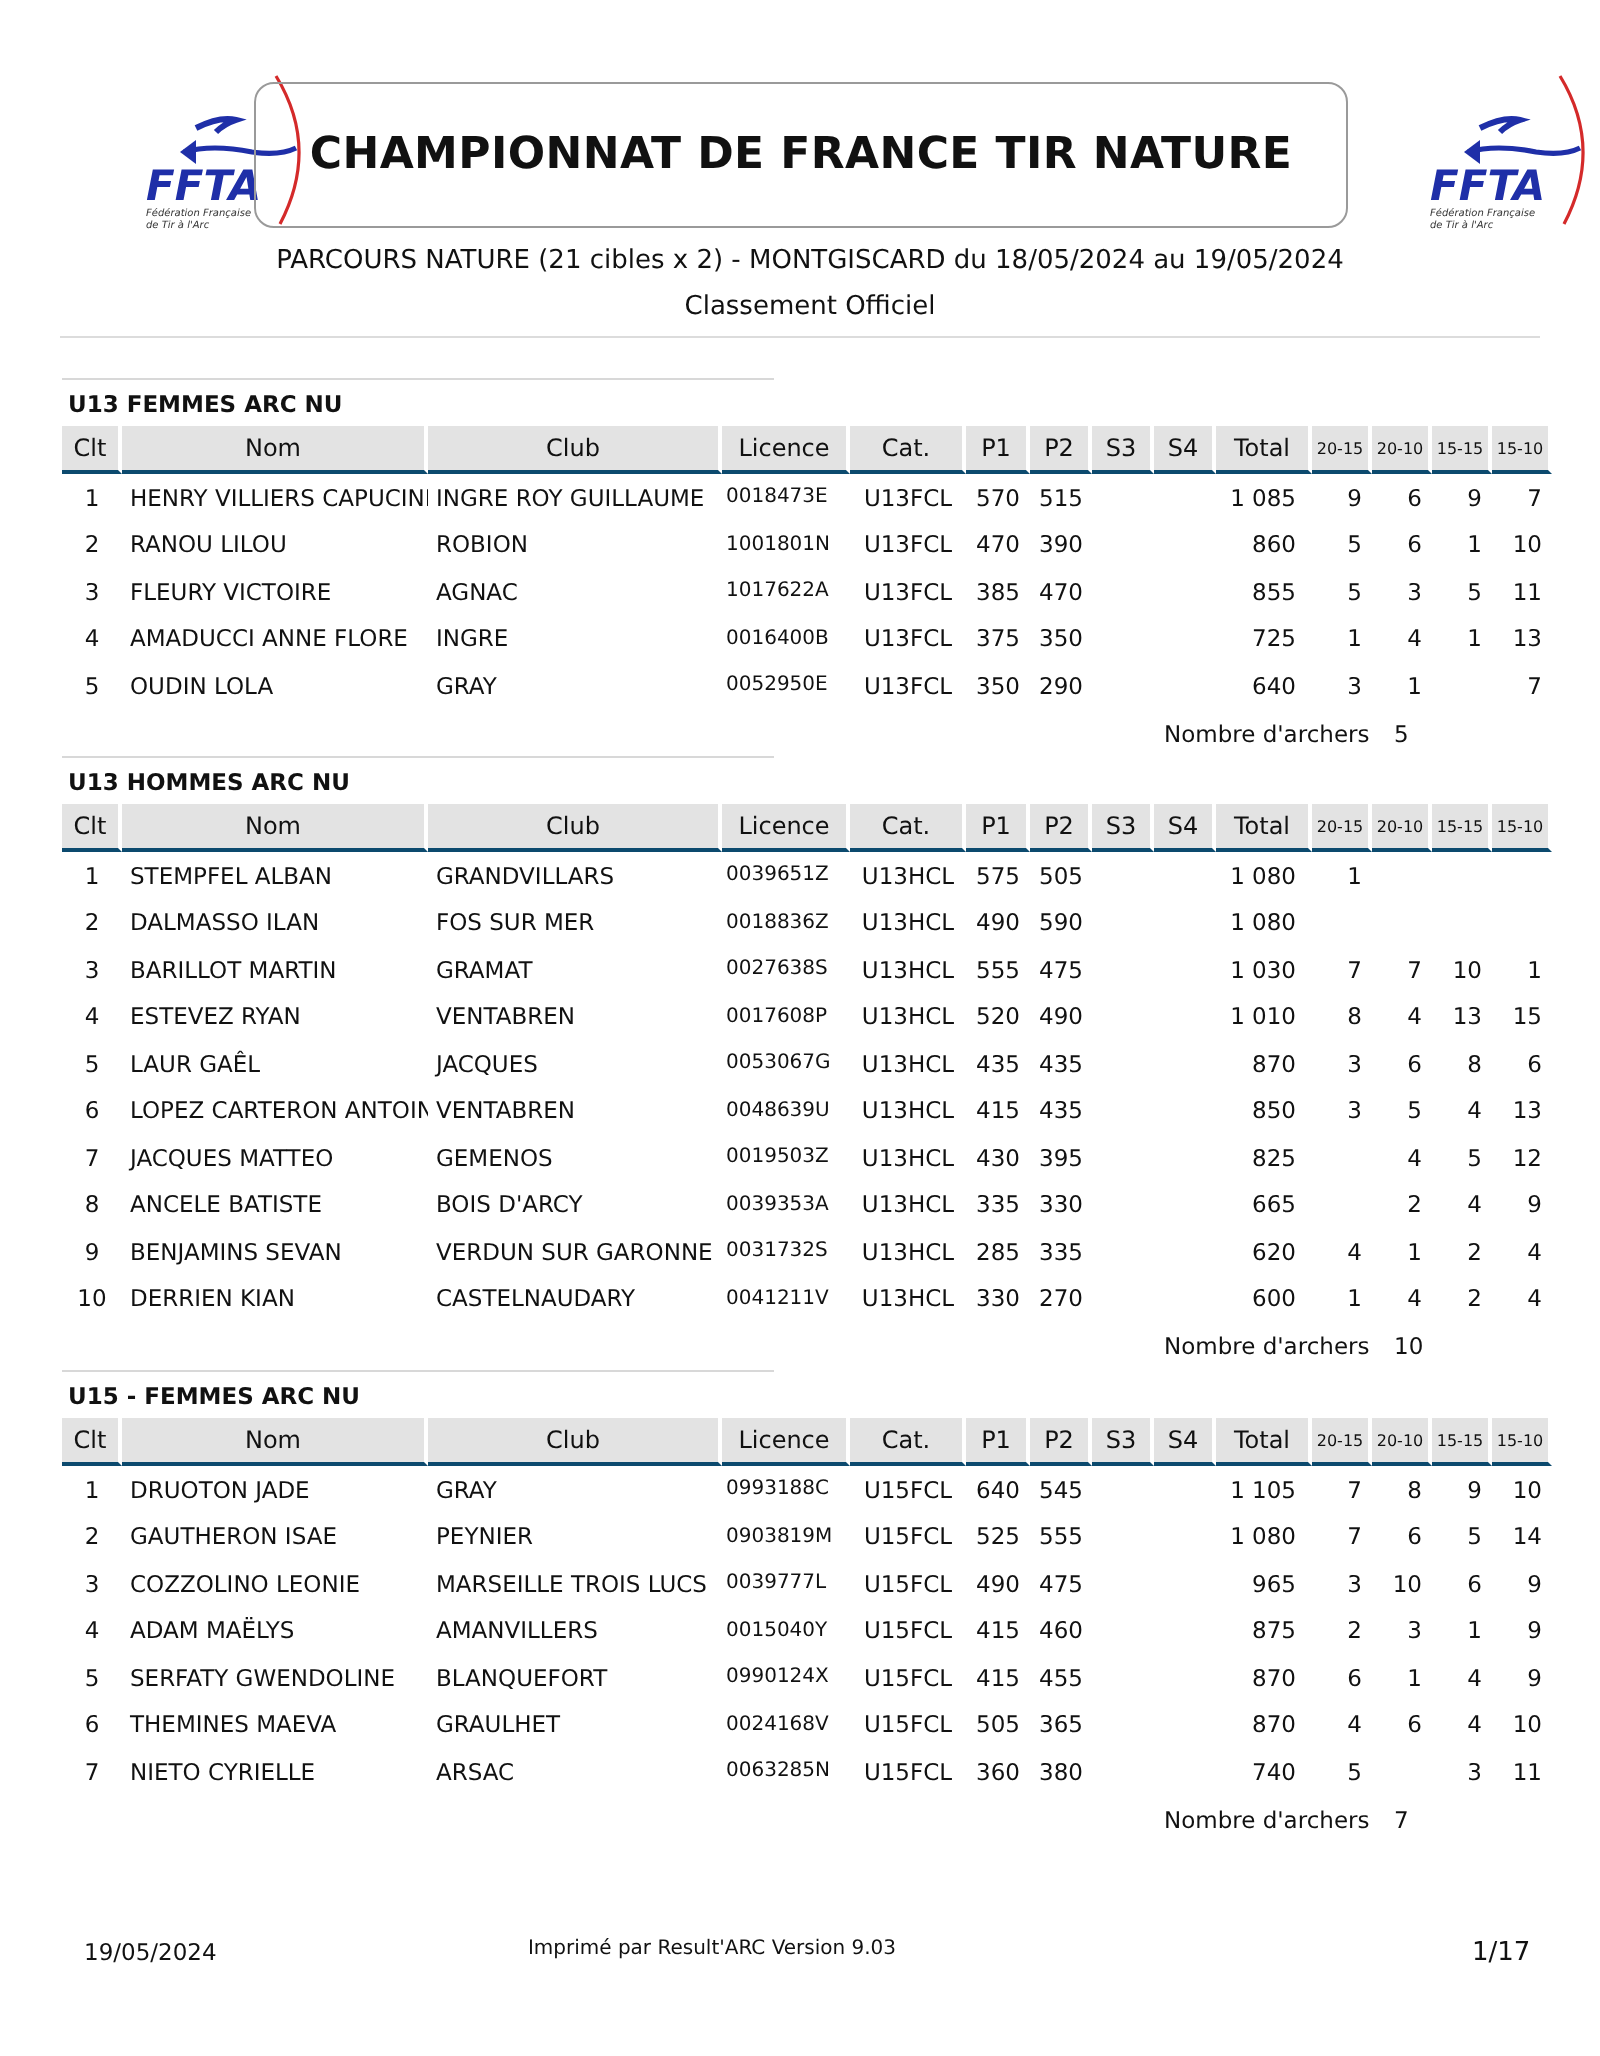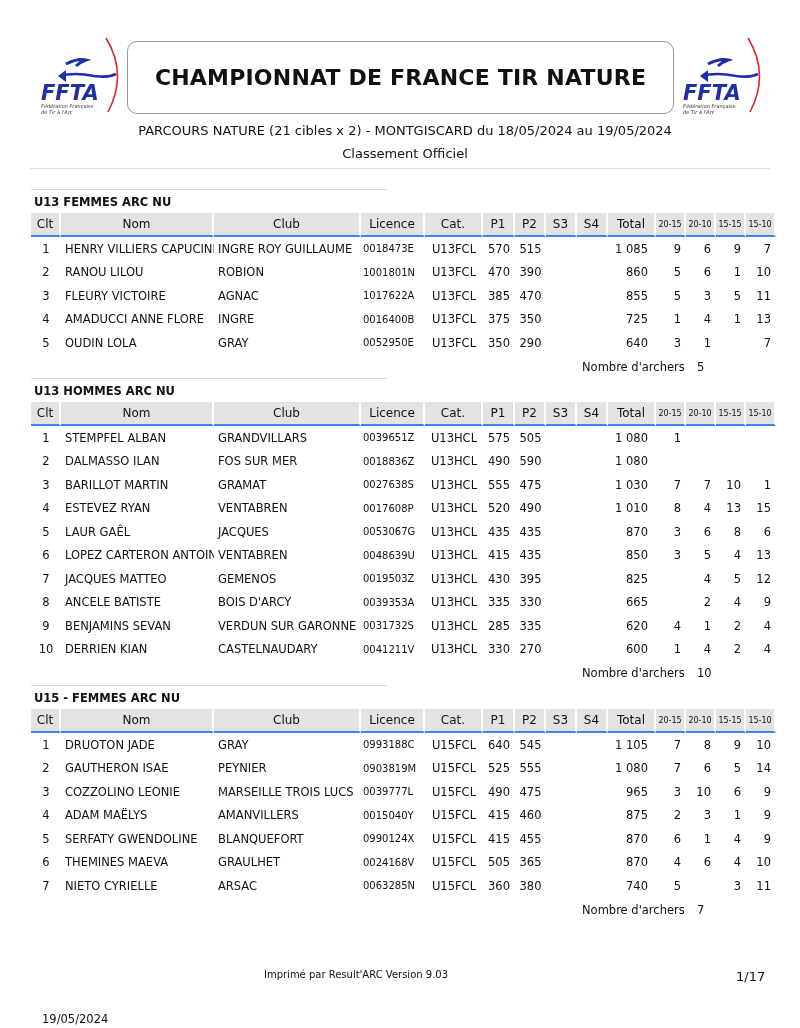--- a/index.html
+++ b/index.html
@@ -1,51 +1,51 @@
 <!DOCTYPE html>
 <html><head>
 <meta charset="utf-8">
 <style>
   html, body { margin: 0; padding: 0; background: #ffffff; }
   body { width: 800px; height: 1028px; position: relative; overflow: hidden;
          font-family: "DejaVu Sans", sans-serif; color: #111; }
-  .logo { position: absolute; width: 92px; height: 82px; }
+  .logo { position: absolute; width: 92px; height: 82px; margin-left: 32px; }
   .logo svg { width: 100%; height: 100%; display: block; }
   .logo-left { left: 36px; top: 36px; }
   .logo-right { left: 678px; top: 36px; }
   .title-box { position: absolute; left: 127px; top: 41px; width: 547px; height: 73px;
                border: 1px solid #9a9a9a; border-radius: 10px; box-sizing: border-box;
                display: flex; align-items: center; justify-content: center; }
   .title-box h1 { margin: 6px; font-size: 22px; font-weight: bold; letter-spacing: 0.2px; color: #111; }
   .subtitle { position: absolute; left: 11px; width: 788px; text-align: center; font-size: 13px; }
   .subtitle.l1 { top: 123px; }
   .subtitle.l2 { top: 146px; }
   .hr-top { position: absolute; left: 30px; top: 168px; width: 740px; height: 1px; background: #dcdcdc; }
 
   .section { position: absolute; left: 31px; width: 735px; }
   .sec-line { position: absolute; left: 0; top: 0; width: 356px; height: 1px; background: #d8d8d8; }
   .sec-title { position: absolute; left: 3px; top: 6px; font-size: 11.5px; font-weight: bold; }
   table.res { position: absolute; left: 0; top: 24px; border-collapse: separate; border-spacing: 0; table-layout: fixed; width: 735px; }
   table.res th { background: #e3e3e3; font-weight: normal; font-size: 12px; height: 22px; padding: 0;
-                 border-right: 2px solid #ffffff; border-bottom: 2px solid #3b82f6; text-align: center; }
+                 border-right: 2px solid #ffffff; border-bottom: 2px solid #0c4a6e; text-align: center; }
   table.res th.small { font-size: 8px; }
   table.res td { font-size: 11.5px; height: 23.5px; padding: 0; white-space: nowrap; overflow: hidden; }
   td.c-clt { text-align: center; }
   td.c-nom, td.c-club { text-align: left; padding-left: 4px !important; }
   td.c-lic { font-size: 10px !important; text-align: left; padding-left: 2px !important; }
   td.c-cat { text-align: center; }
   td.c-p { text-align: center; }
   td.c-tot { text-align: right; padding-right: 8px !important; margin-top: 12px; }
   td.c-n { text-align: right; padding-right: 5px !important; }
   .count { position: absolute; font-size: 11.5px; }
   .count .lbl { position: absolute; left: 0; top: 0; white-space: nowrap; }
   .count .val { position: absolute; left: 115px; top: 0; }
 
   .footer { position: absolute; top: 969px; font-size: 11px; }
-  .f-date { left: 42px; font-size: 11.5px; margin-top: 43px; }
+  .f-date { left: 42px; font-size: 11.5px; }
   .f-print { left: 0; width: 712px; text-align: center; font-size: 10px; }
   .f-page { left: 736px; font-size: 13px; }
 </style>
 </head>
 <body>
 
 <div class="logo logo-left">
   <svg viewBox="0 0 92 82">
     <path d="M70 2 Q92 38 72 76" fill="none" stroke="#d42a2a" stroke-width="1.6"></path>
     <path d="M30 28 Q42 22 50 24 Q44 26 40 30" fill="none" stroke="#1f2fa8" stroke-width="3"></path>

